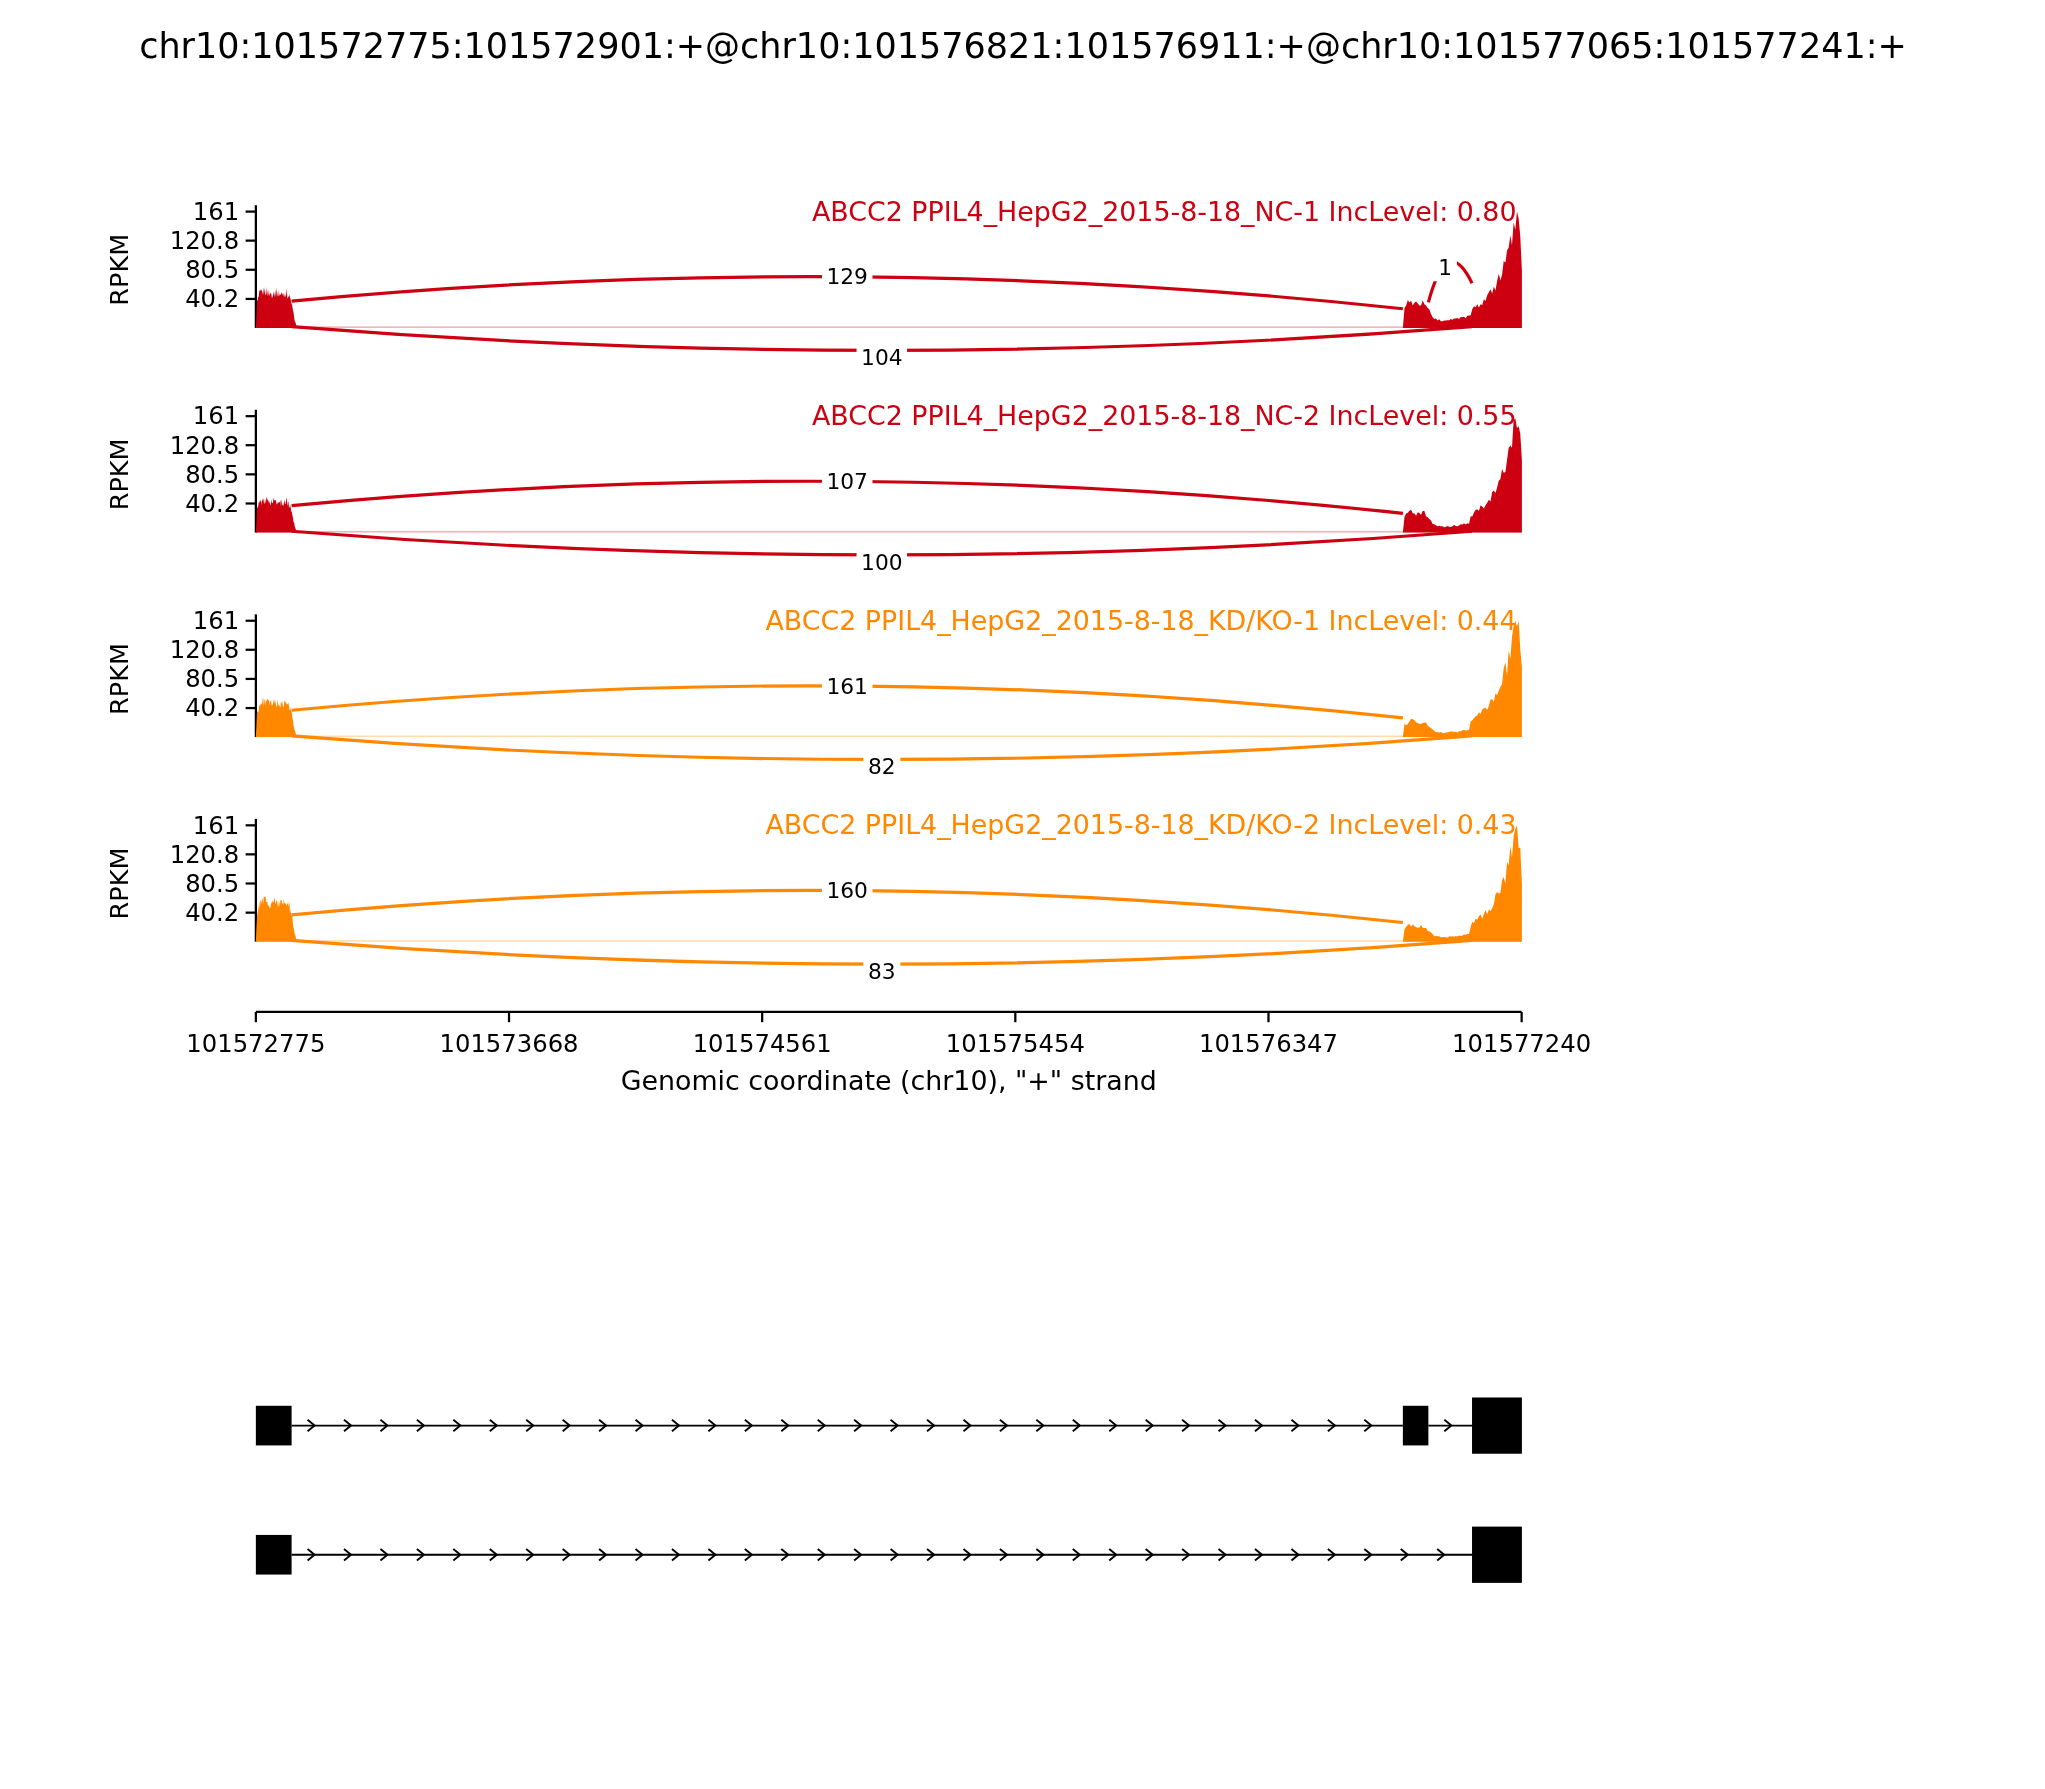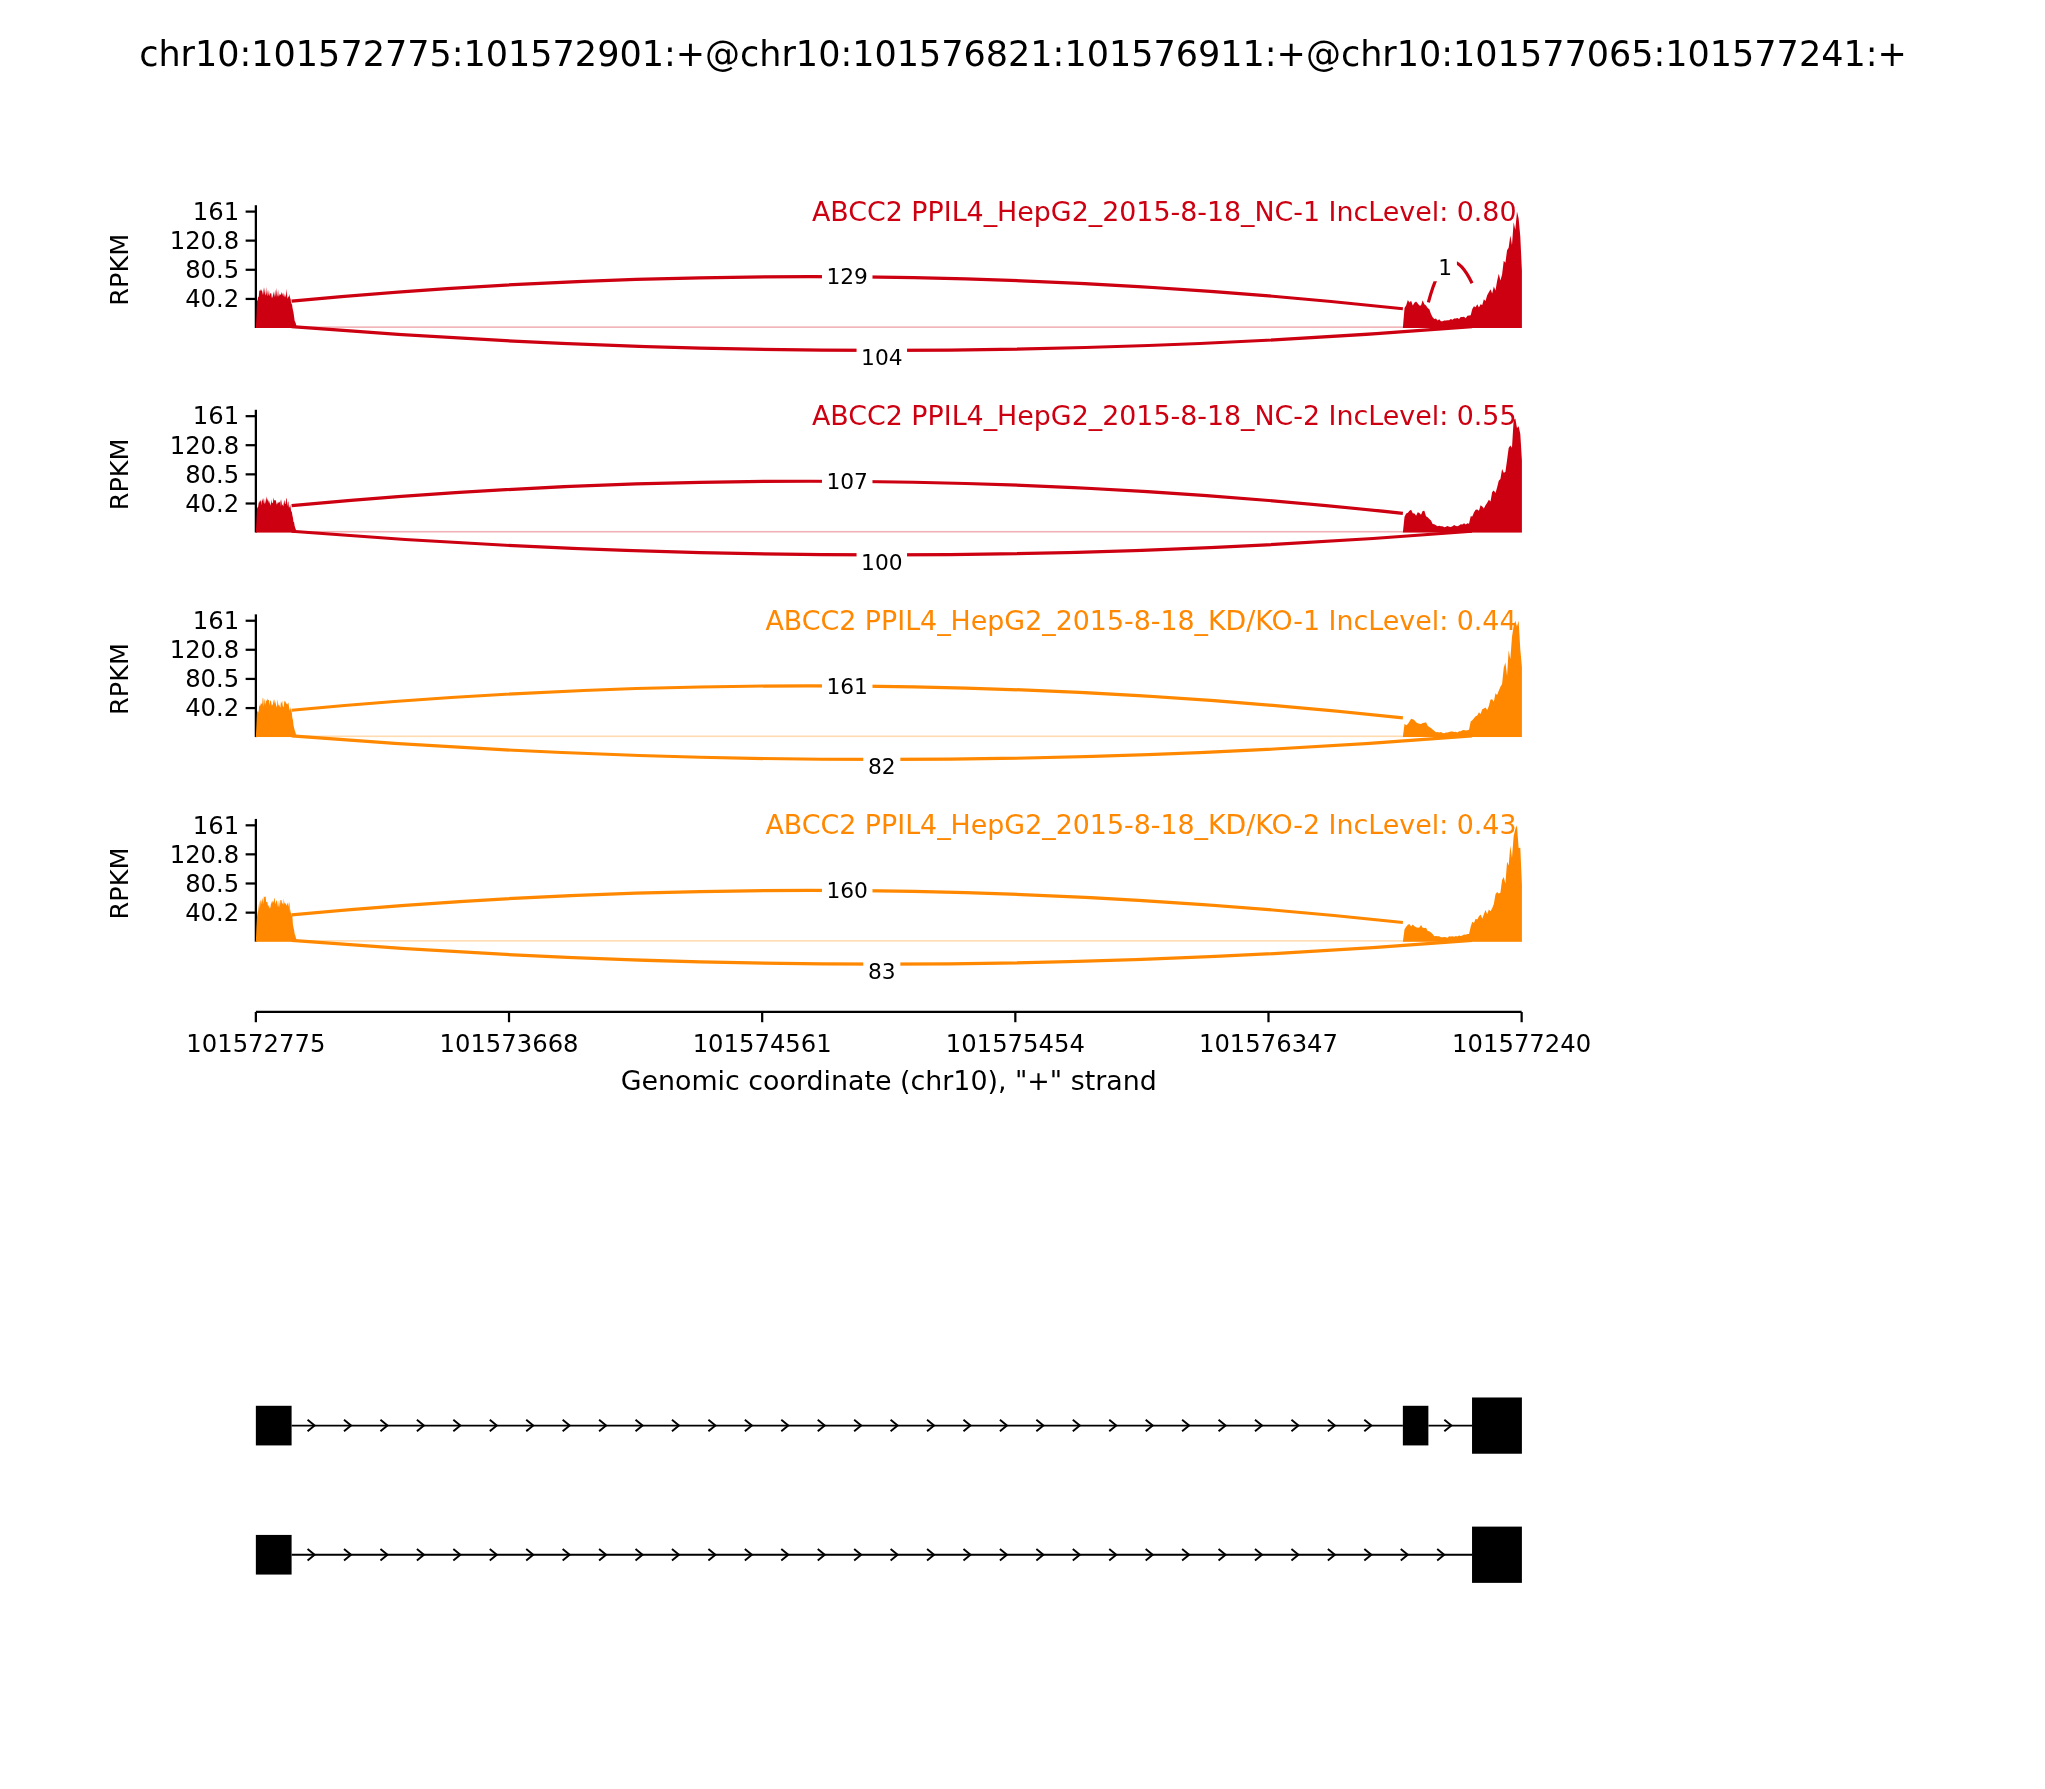--- a/index.html
+++ b/index.html
@@ -1,19 +1,19 @@
 <!DOCTYPE html>
 <html style="font-size:10.2px"><head>
 <meta charset="utf-8">
 <style>
   html,body{margin:0;padding:0;background:#fff;}
   body{width:2046px;height:1790px;position:relative;overflow:hidden;
        font-family:"DejaVu Sans","Liberation Sans",sans-serif;color:#000;}
   .fig-title{position:absolute;top:25.6px;left:0;width:2046px;text-align:center;
-             font-size:35px;white-space:nowrap;margin-top:8px;}
+             font-size:35px;white-space:nowrap;}
   svg{position:absolute;top:0;left:0;}
   svg text{font-family:"DejaVu Sans","Liberation Sans",sans-serif;}
 </style>
 </head>
 <body>
 
 <div class="fig-title">chr10:101572775:101572901:+@chr10:101576821:101576911:+@chr10:101577065:101577241:+</div>
 
 <svg id="plot-svg" width="2046" height="1790" viewBox="0 0 3200 2800">
     <g>

